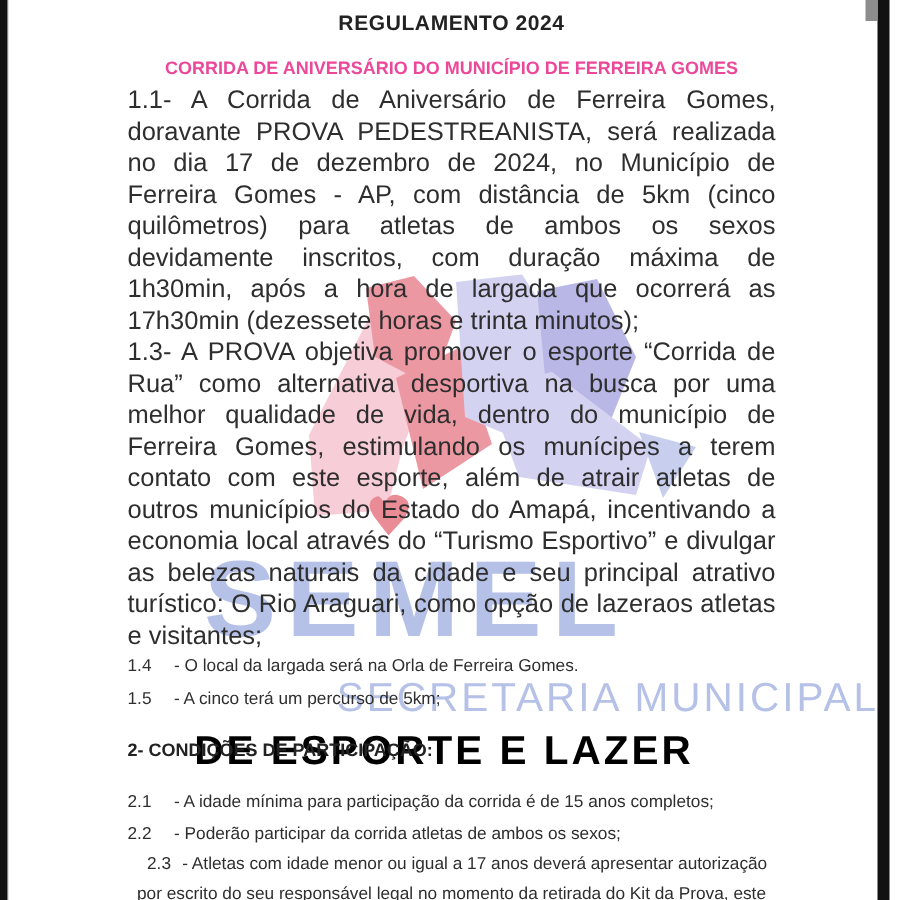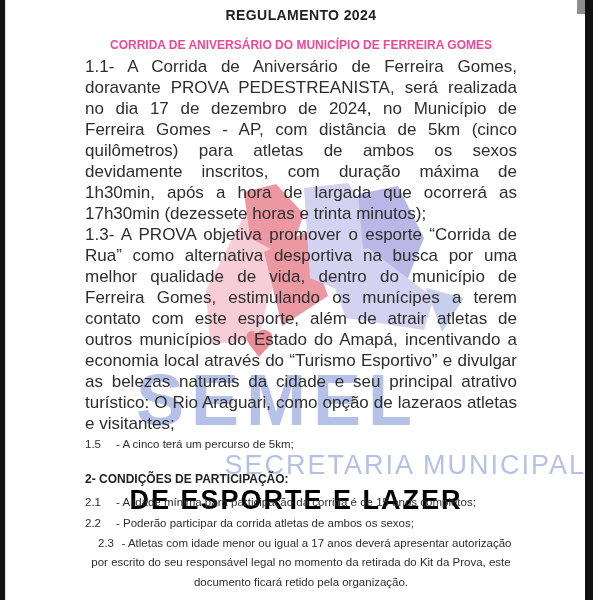--- a/index.html
+++ b/index.html
@@ -29,21 +29,21 @@
   .doc-title { margin-top:7px; text-align:center; font-size:14px; font-weight:700;
                letter-spacing:.4px; line-height:16px; color:#222; }
   .doc-subtitle { margin-top:15px; text-align:center; font-size:12px; font-weight:700;
                   line-height:14px; color:#ec4899; }
   .sec-heading { margin-top:22px; font-size:12px; font-weight:700; line-height:14px; color:#222; }
   .sec-heading.second { margin-top:16px; line-height:15px; }
   .para { margin-top:4px; font-size:17px; line-height:21px; text-align:justify; }
   .para + .para { margin-top:0; }
   .item { font-size:11.5px; line-height:21.5px; }
   .item .num { display:inline-block; width:31px; font-weight:400; }
-  .item-first { margin-top:5px; }
+  .item-first { margin-top:17px; }
   .item-s2 { line-height:21px; }
   .item-wrap { font-size:11.5px; line-height:19.5px; text-align:center; }
   .item-wrap .num { display:inline-block; width:31px; }
 </style>
 </head>
 <body>
 
 <div class="viewer">
 
   <div class="page">
@@ -68,20 +68,23 @@
     </div>
 
     <div class="content">
       <div class="doc-title">REGULAMENTO 2024</div>
       <div class="doc-subtitle">CORRIDA DE ANIVERSÁRIO DO MUNICÍPIO DE FERREIRA GOMES</div>
 
       <p class="para">1.1- A Corrida de Aniversário de Ferreira Gomes, doravante PROVA PEDESTREANISTA, será realizada no dia 17 de dezembro de 2024, no Município de Ferreira Gomes - AP, com distância de 5km (cinco quilômetros) para atletas de ambos os sexos devidamente inscritos, com duração máxima de 1h30min, após a hora de largada que ocorrerá as 17h30min (dezessete horas e trinta minutos);</p>
       <p class="para">1.3- A PROVA objetiva promover o esporte “Corrida de Rua” como alternativa desportiva na busca por uma melhor qualidade de vida, dentro do município de Ferreira Gomes, estimulando os munícipes a terem contato com este esporte, além de atrair atletas de outros municípios do Estado do Amapá, incentivando a economia local através do “Turismo Esportivo” e divulgar as belezas naturais da cidade e seu principal atrativo turístico: O Rio Araguari, como opção de lazeraos atletas e visitantes;</p>
 
       <div class="item">
+        <span class="num">1.4</span><span>- O local da largada será na Orla de Ferreira Gomes.</span>
+      </div>
+      <div class="item">
         <span class="num">1.5</span><span>- A cinco terá um percurso de 5km;</span>
       </div>
 
       <div class="sec-heading second">2- CONDIÇÕES DE PARTICIPAÇÃO:</div>
 
       <div class="item item-s2 item-first">
         <span class="num">2.1</span><span>- A idade mínima para participação da corrida é de 15 anos completos;</span>
       </div>
       <div class="item item-s2">
         <span class="num">2.2</span><span>- Poderão participar da corrida atletas de ambos os sexos;</span>

